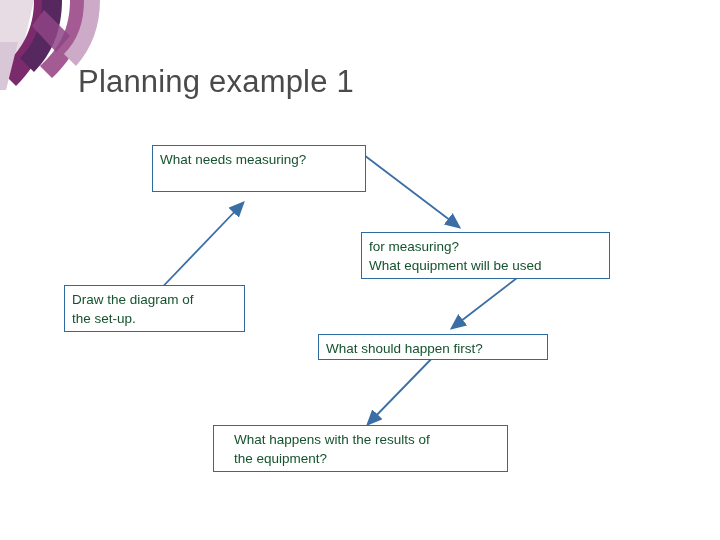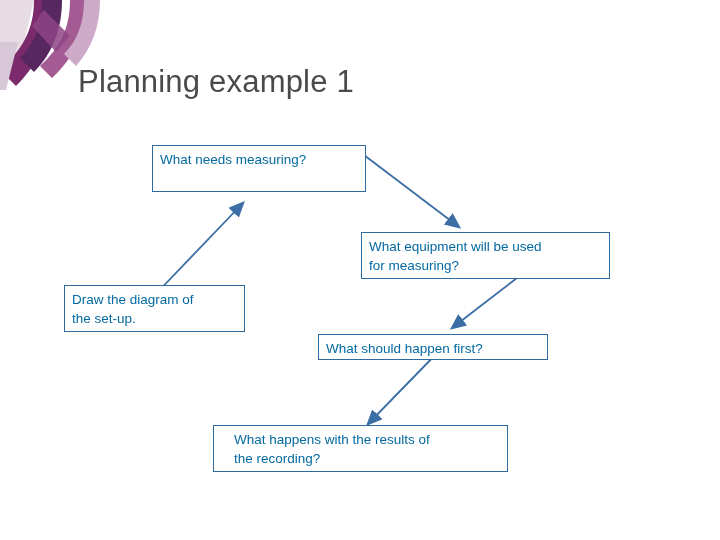--- a/index.html
+++ b/index.html
@@ -38,21 +38,21 @@
     color: #4a4a4a;
     letter-spacing: 0.2px;
     white-space: nowrap;
   }
   .box {
     position: absolute;
     box-sizing: border-box;
     border: 1px solid #2e6a9e;
     background: #ffffff;
     font-size: 13.5px;
-    color: #0369a1;
+    color: #14532d;
     line-height: 1.42;
     padding: 4px 6px 4px 7px;
   }
   .arrows {
     position: absolute;
     left: 0; top: 0;
     width: 720px;
     height: 540px;
     pointer-events: none;
   }
@@ -91,31 +91,31 @@
     <line x1="530" y1="268" x2="452" y2="328" stroke="#3b6ea5" stroke-width="1.8" marker-end="url(#ah)"></line>
 
     <line x1="440" y1="350" x2="368" y2="424" stroke="#3b6ea5" stroke-width="1.8" marker-end="url(#ah)"></line>
   </svg>
 
   <div class="box" style="left:152px; top:145px; width:214px; height:47px;">
     <div>What needs measuring?</div>
   </div>
 
   <div class="box" style="left:361px; top:232px; width:249px; height:47px;">
+    <div>for measuring?</div>
     <div>What equipment will be used</div>
-    <div>for measuring?</div>
   </div>
 
   <div class="box" style="left:318px; top:334px; width:230px; height:26px;">
     <div>What should happen first?</div>
   </div>
 
   <div class="box" style="left:64px; top:285px; width:181px; height:47px;">
     <div>Draw the diagram of</div>
     <div>the set-up.</div>
   </div>
 
   <div class="box" style="left:213px; top:425px; width:295px; height:47px;padding-left:20px;">
     <div>What happens with the results of</div>
-    <div>the recording?</div>
+    <div>the equipment?</div>
   </div>
 
 </div>
 
 </body></html>

